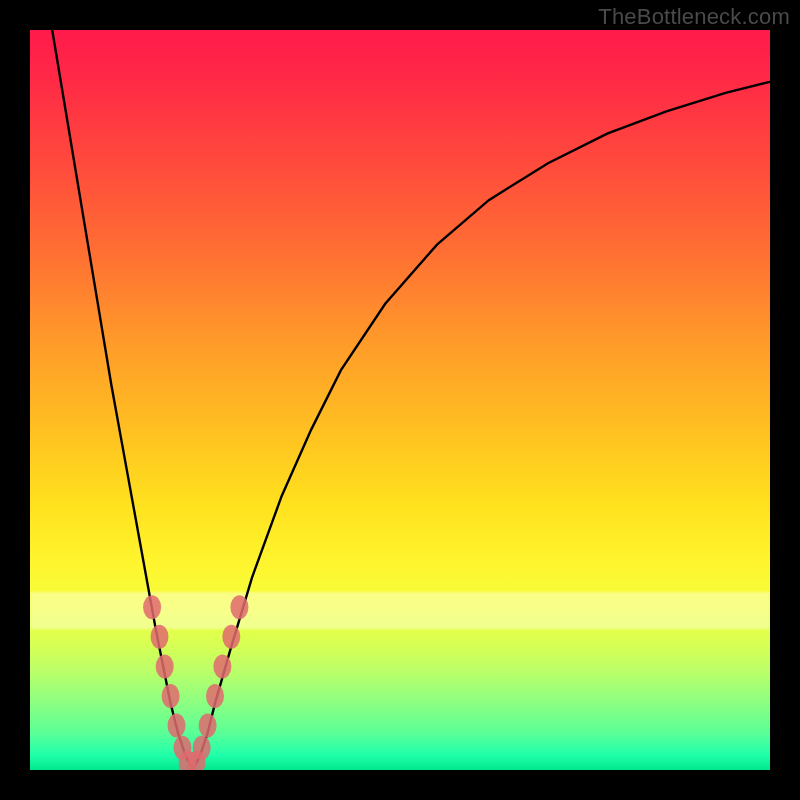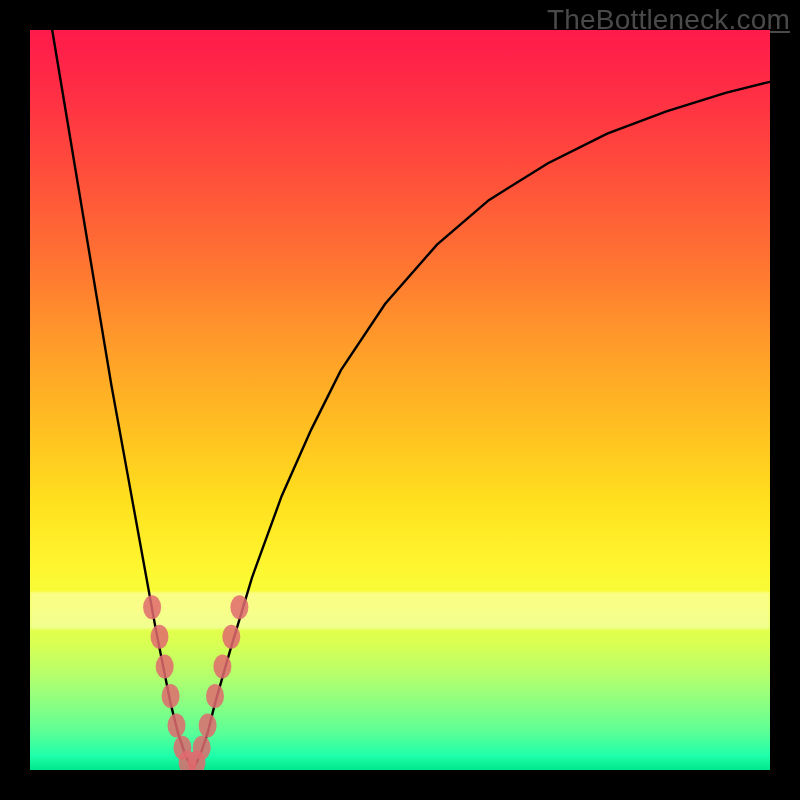--- a/index.html
+++ b/index.html
@@ -52,25 +52,24 @@
     top: 76%;
     height: 5%;
     background: rgba(255,255,230,0.45);
     filter: blur(1px);
   }
   .watermark {
     position: absolute;
     top: 4px;
     right: 10px;
     color: #4a4a4a;
-    font-size: 28px;
+    font-size: 22px;
     font-weight: 500;
     letter-spacing: 0.2px;
     user-select: none;
-    text-decoration: underline;
   }
   svg.curve {
     position: absolute;
     inset: 0;
   }
 </style>
 </head>
 <body>
 
 <div class="frame">

